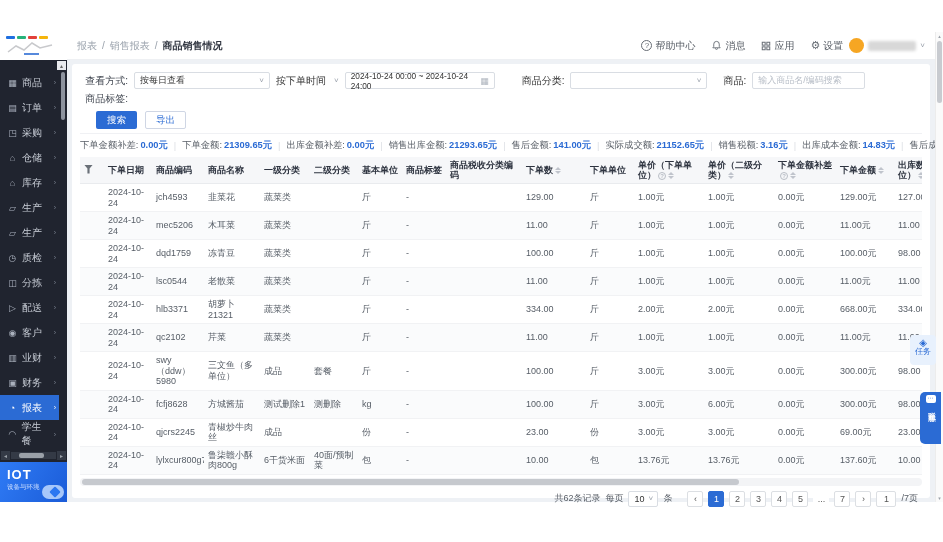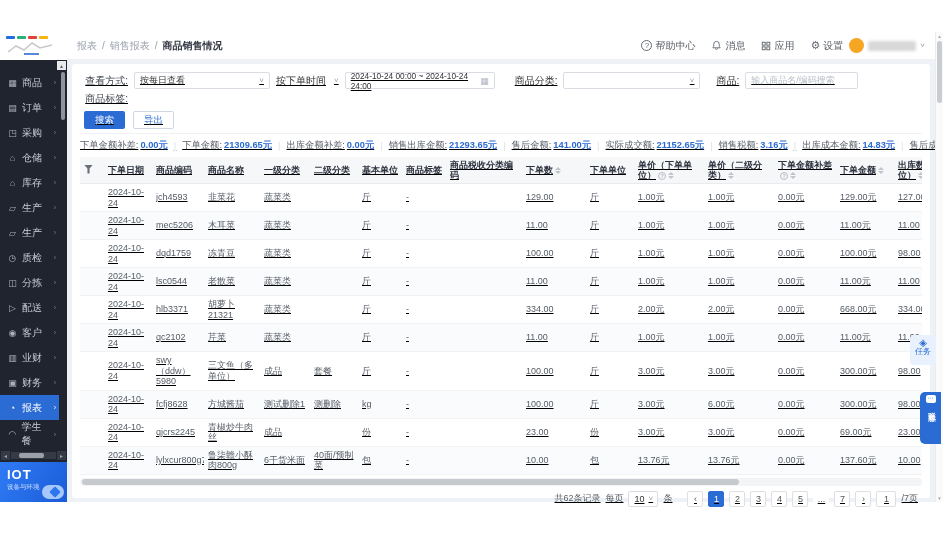--- a/index.html
+++ b/index.html
@@ -52,32 +52,32 @@
     background:linear-gradient(120deg,#2f7bf5,#1b5cd8); color:#fff; padding:5px 6px 0 7px; }
   .iot-title { font-size:13px; font-weight:bold; letter-spacing:1px; }
   .iot-sub { font-size:6.5px; color:#cfe0ff; margin-top:1px; }
   .iot-art { position:absolute; right:3px; bottom:3px; width:22px; height:14px; background:#bfd9ff;
     border-radius:7px; opacity:.85; }
   .iot-art:after { content:""; position:absolute; right:5px; top:3px; width:8px; height:8px;
     background:#2f7bf5; transform:rotate(45deg); border-radius:1px; }
 
   
   .content { position:absolute; left:67px; top:28px; width:868px; height:442px; background:#eef1f5; padding:4px 5px; }
-  .panel { width:100%; height:100%; background:#fff; border-radius:3px; padding:5px 8px 12px 8px; position:relative;text-decoration:underline; }
+  .panel { width:100%; height:100%; background:#fff; border-radius:3px; padding:5px 8px 12px 8px; position:relative; }
 
   .frow { display:flex; align-items:center; gap:6px; margin:3px 0; font-size:10px; color:#333; }
   .flabel { width:48px; text-align:right; color:#404650; flex:none; }
   .select,.tinput { border:1px solid #d9dde3; border-radius:2px; height:17px; display:flex; align-items:center;
     padding:0 5px; font-size:9px; color:#333; background:#fff; cursor:pointer; }
   .chevd { margin-left:auto; color:#9aa1ab; font-size:8px; padding-left:4px; }
   .ph { color:#b8bec7; }
   .plain-sel { display:flex; align-items:center; gap:4px; font-size:10px; color:#333; cursor:pointer; }
   .cal { color:#b0b6bf; font-size:9px; margin-left:auto; }
   .w136{width:136px;} .w137{width:137px;} .w113{width:113px;}
-  .btnrow { display:flex; gap:8px; margin:5px 0 4px 4px; }
+  .btnrow { display:flex; gap:8px; margin:5px 0 4px 16px; }
   .btn { height:18px; padding:0 10px; font-size:9.5px; border-radius:2px; cursor:pointer;
     display:flex; align-items:center; border:1px solid transparent; }
   .btn.primary { background:var(--accent); color:#fff; }
   .btn.ghost { background:#fff; border-color:#cfd6e4; color:var(--accent); }
 
   .summary { display:flex; align-items:center; gap:6px; font-size:9.3px; color:#5a6068;
     border-top:1px solid #f0f1f4; padding-top:5px; margin-top:2px; white-space:nowrap; }
   .summary b { color:var(--accent); font-weight:bold; margin-left:2px; }
   .summary .div { color:#dcdfe4; }
 
@@ -293,21 +293,21 @@
             <span class="chevd">˅</span>
           </div>
           <div class="plain-sel">
             <span>按下单时间</span>
             <span class="chevd">˅</span>
           </div>
           <div class="select w137" style="width:150px;">
             <span style="font-size:8.3px;">2024-10-24 00:00 ~ 2024-10-24 24:00</span>
             <span class="cal">▦</span>
           </div>
-          <label style="margin-left:14px;">商品分类:</label>
+          <label style="margin-left:21px;">商品分类:</label>
           <div class="select w137">
             <span class="chevd">˅</span>
           </div>
           <label style="margin-left:10px;">商品:</label>
           <div class="tinput w113">
             <span class="ph">输入商品名/编码搜索</span>
           </div>
         </div>
 
         <div class="frow">

